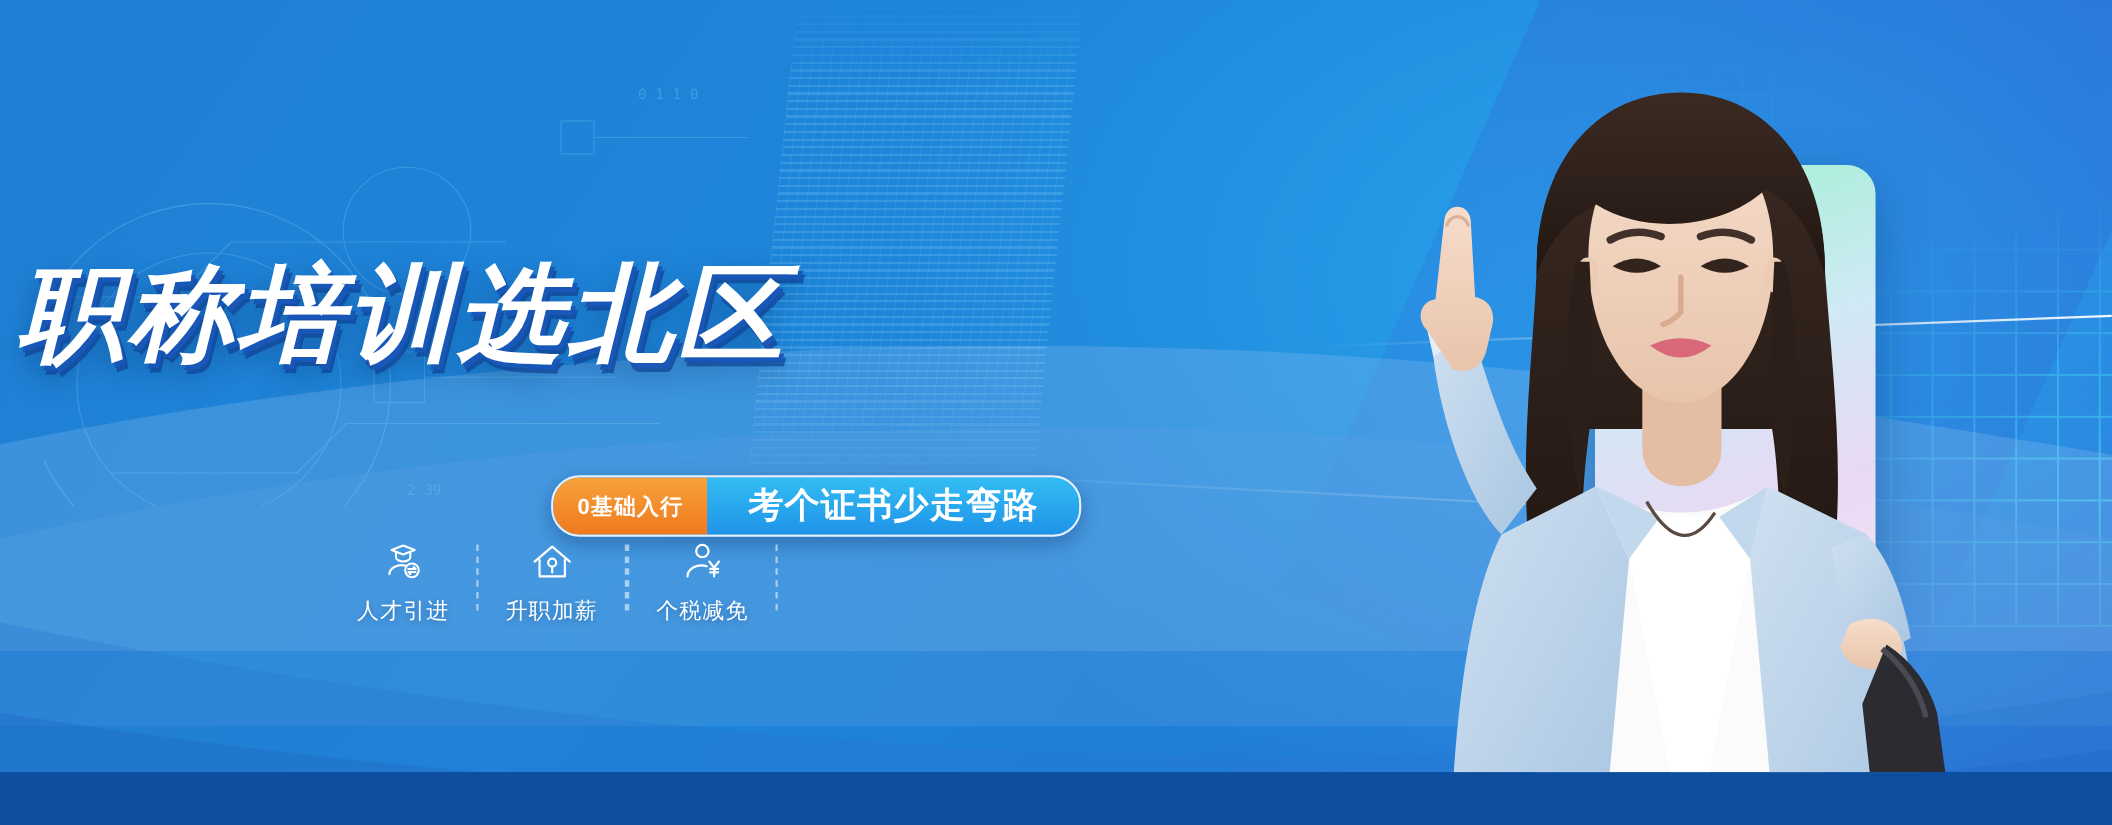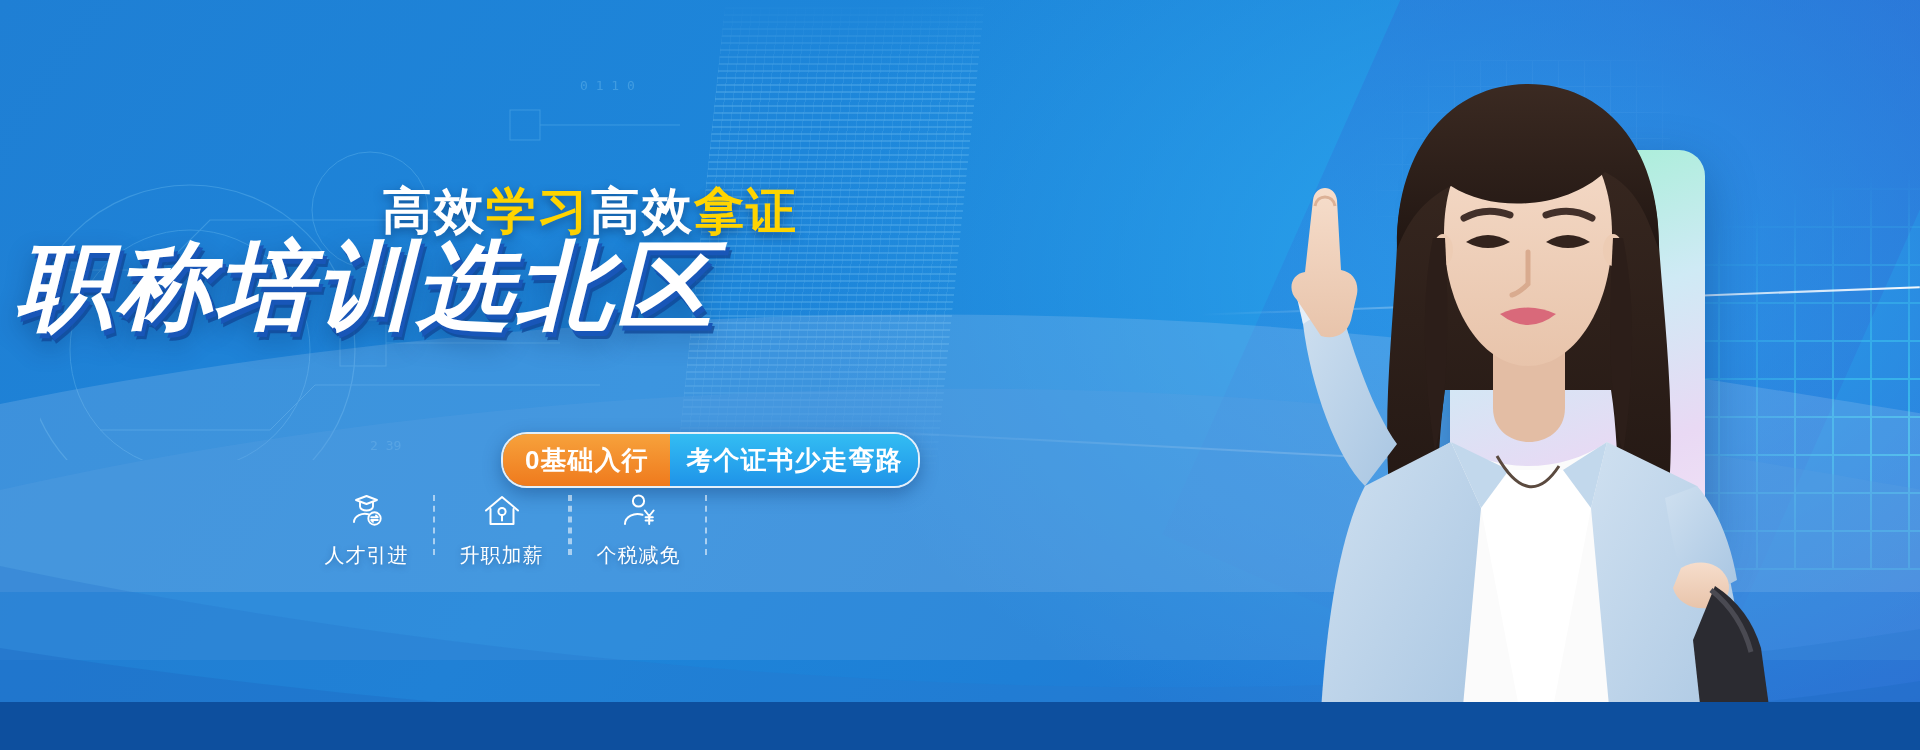--- a/index.html
+++ b/index.html
@@ -96,26 +96,26 @@
   
   .pill{
     position:absolute;left:501px;top:432px;display:flex;align-items:stretch;
     height:52px;border-radius:26px;overflow:hidden;
     border:2px solid rgba(255,255,255,.85);
     box-shadow:0 6px 18px rgba(5,40,95,.35);
   }
   .pill .seg-a{
     display:flex;align-items:center;justify-content:center;padding:0 22px;
     background:linear-gradient(180deg,#f7a23c,#ef7a1d);
-    color:#fff;font-size:26px;font-weight:700;letter-spacing:1px;
+    color:#fff;font-size:20px;font-weight:700;letter-spacing:1px;
   }
   .pill .seg-b{
-    display:flex;align-items:center;justify-content:center;padding:0 16px;
+    display:flex;align-items:center;justify-content:center;padding:0 37px;
     background:linear-gradient(180deg,#33bdf3,#1f93e8);
-    color:#fff;font-size:26px;font-weight:700;letter-spacing:1px;
+    color:#fff;font-size:32px;font-weight:700;letter-spacing:1px;
   }
 
   
   .features{
     position:absolute;left:300px;top:491px;display:flex;align-items:flex-start;
   }
   .feat{
     width:133px;display:flex;flex-direction:column;align-items:center;gap:11px;
   }
   .feat .ic{width:40px;height:40px;display:block;}
@@ -177,23 +177,20 @@
   </div>
   <div class="wave" style="top:470px;">
     <svg width="2100" height="290" viewBox="0 0 2100 290">
       <path d="M0,96 C380,176 900,236 1400,212 C1720,196 1930,160 2100,126 L2100,290 L0,290 Z" fill="rgba(40,120,205,.35)"></path>
       <path d="M0,178 C420,246 980,282 1520,252 C1790,236 1960,206 2100,180 L2100,290 L0,290 Z" fill="rgba(32,108,198,.45)"></path>
     </svg>
   </div>
 
   <div class="copy">
 
-    <div class="kicker">
-      <span class="w">高效</span><span class="y">学习</span><span class="w">高效</span><span class="y">拿证</span>
-    </div>
 
     <div class="headline">
       <span class="mark"></span><span>职称培训选北区</span>
     </div>
 
     <div class="pill">
       <div class="seg-a">0基础入行</div>
       <div class="seg-b">考个证书少走弯路</div>
     </div>
 

